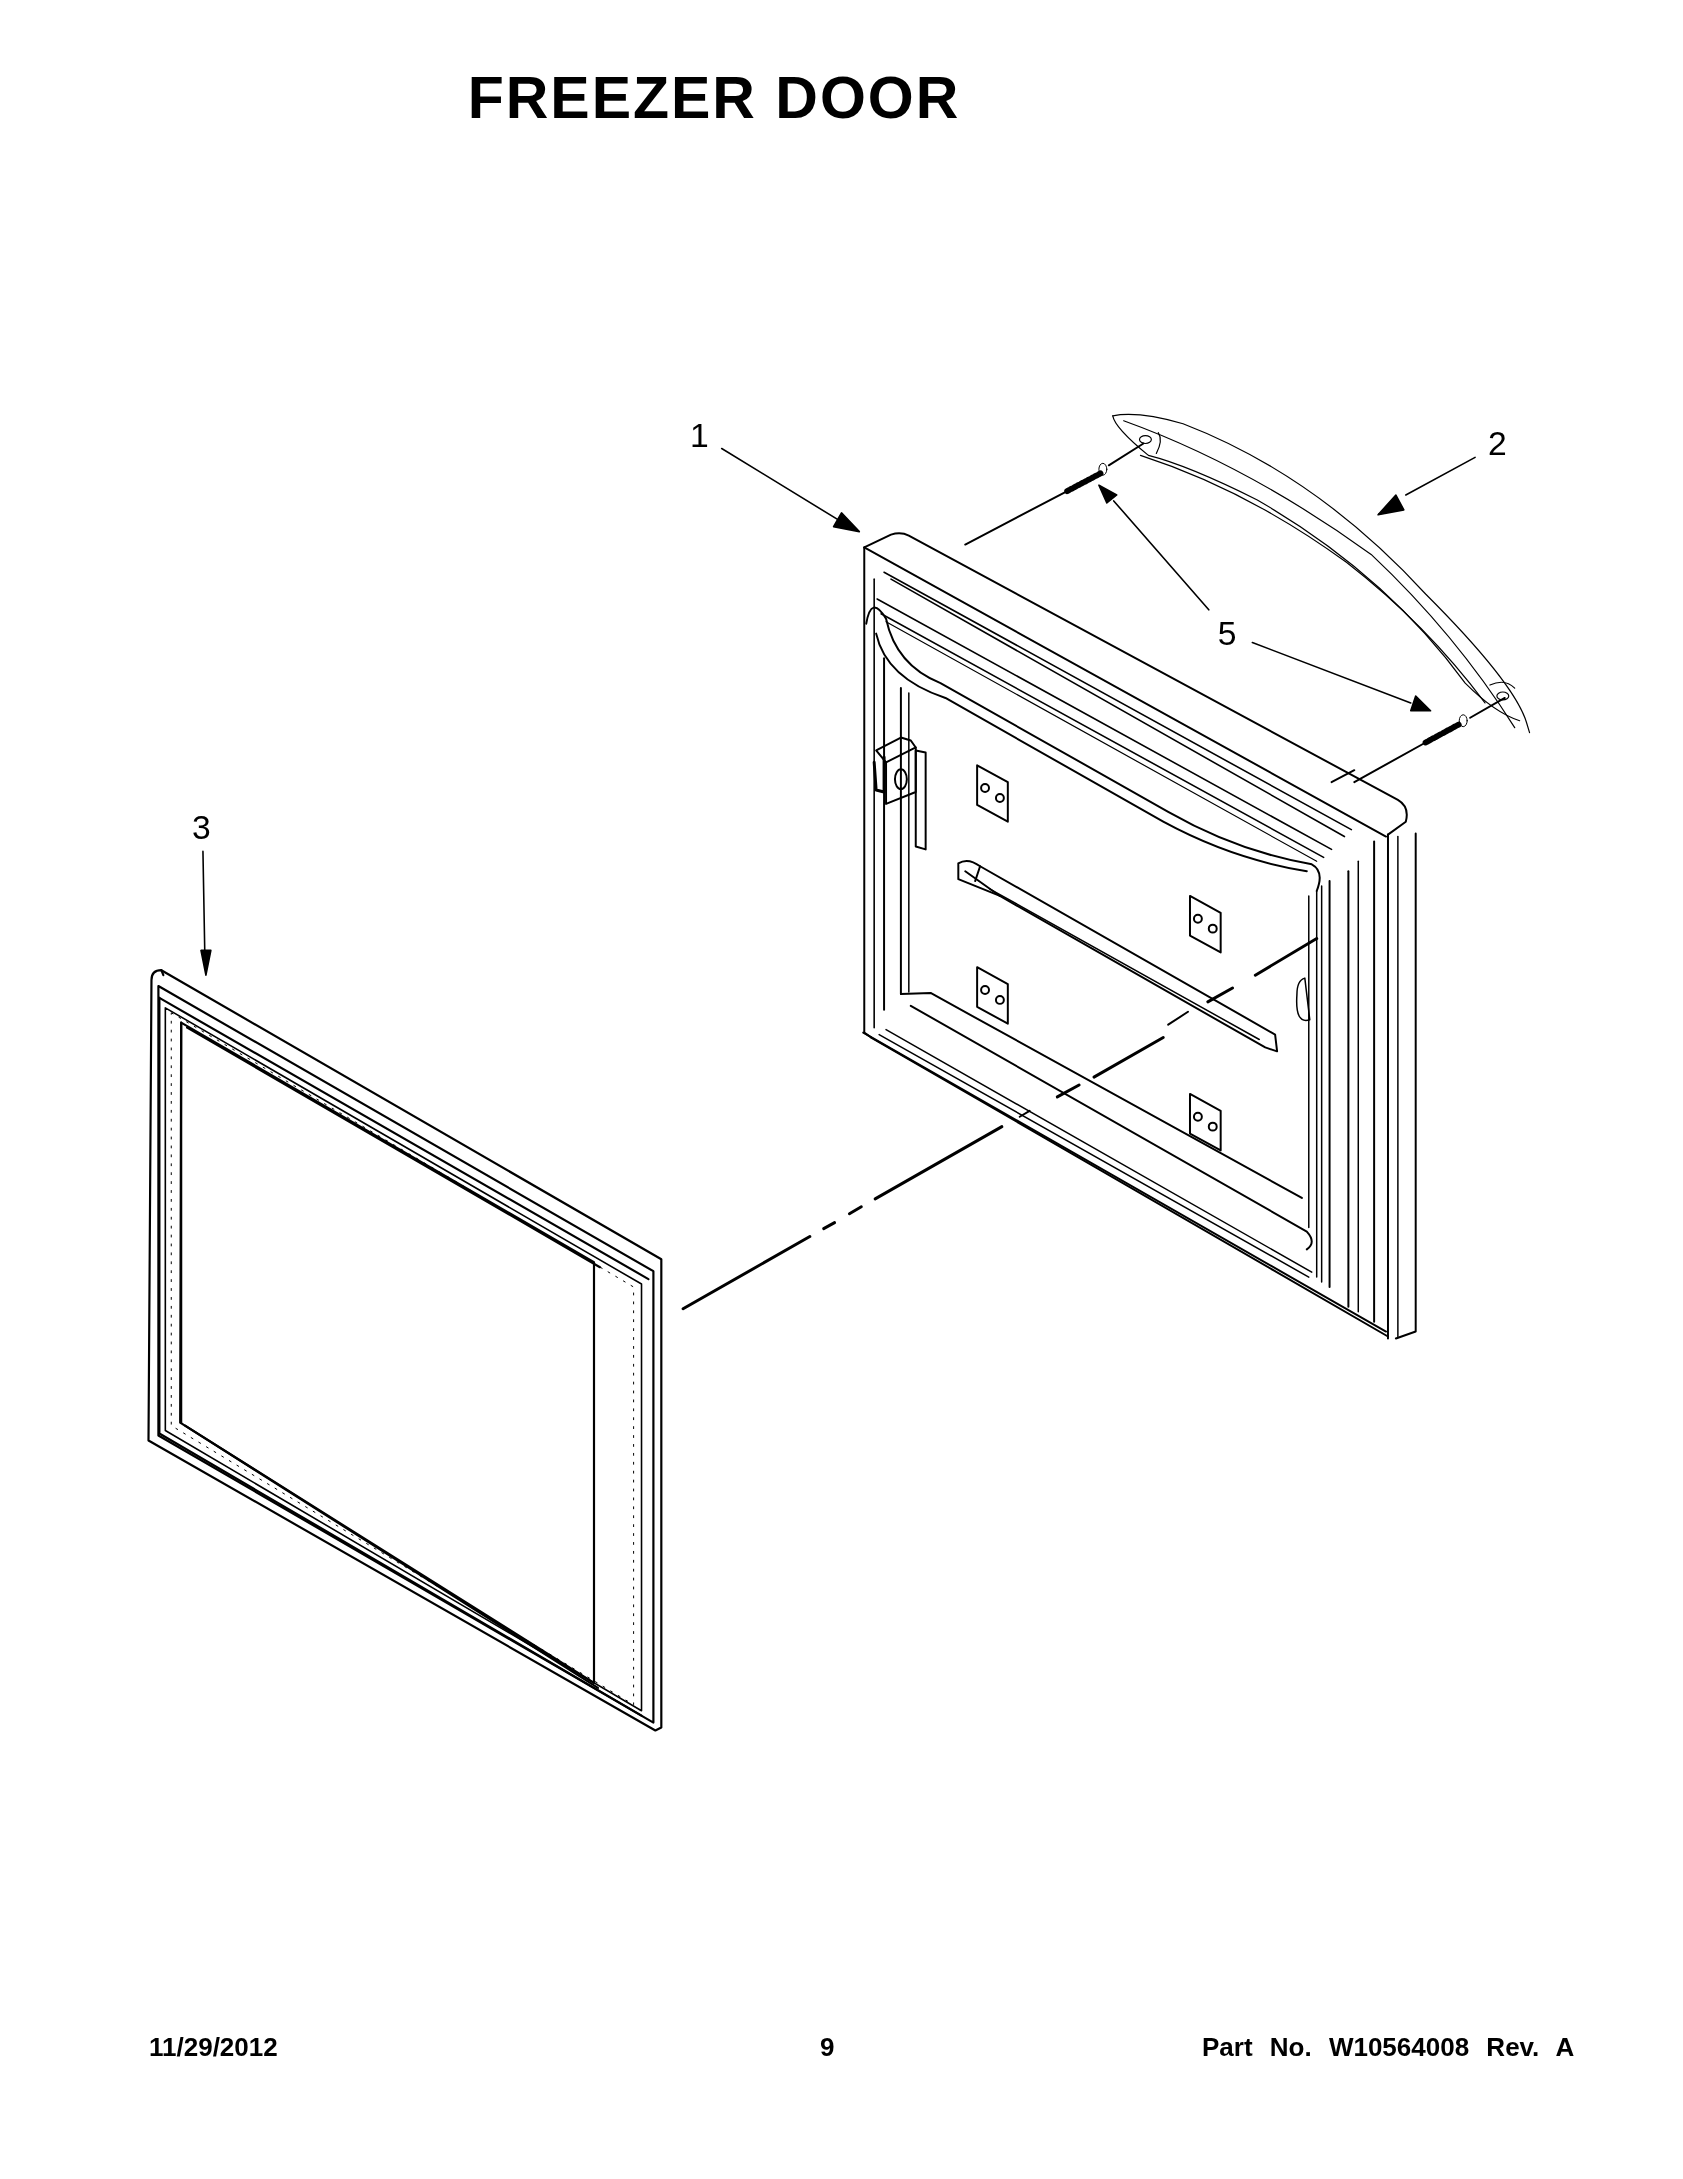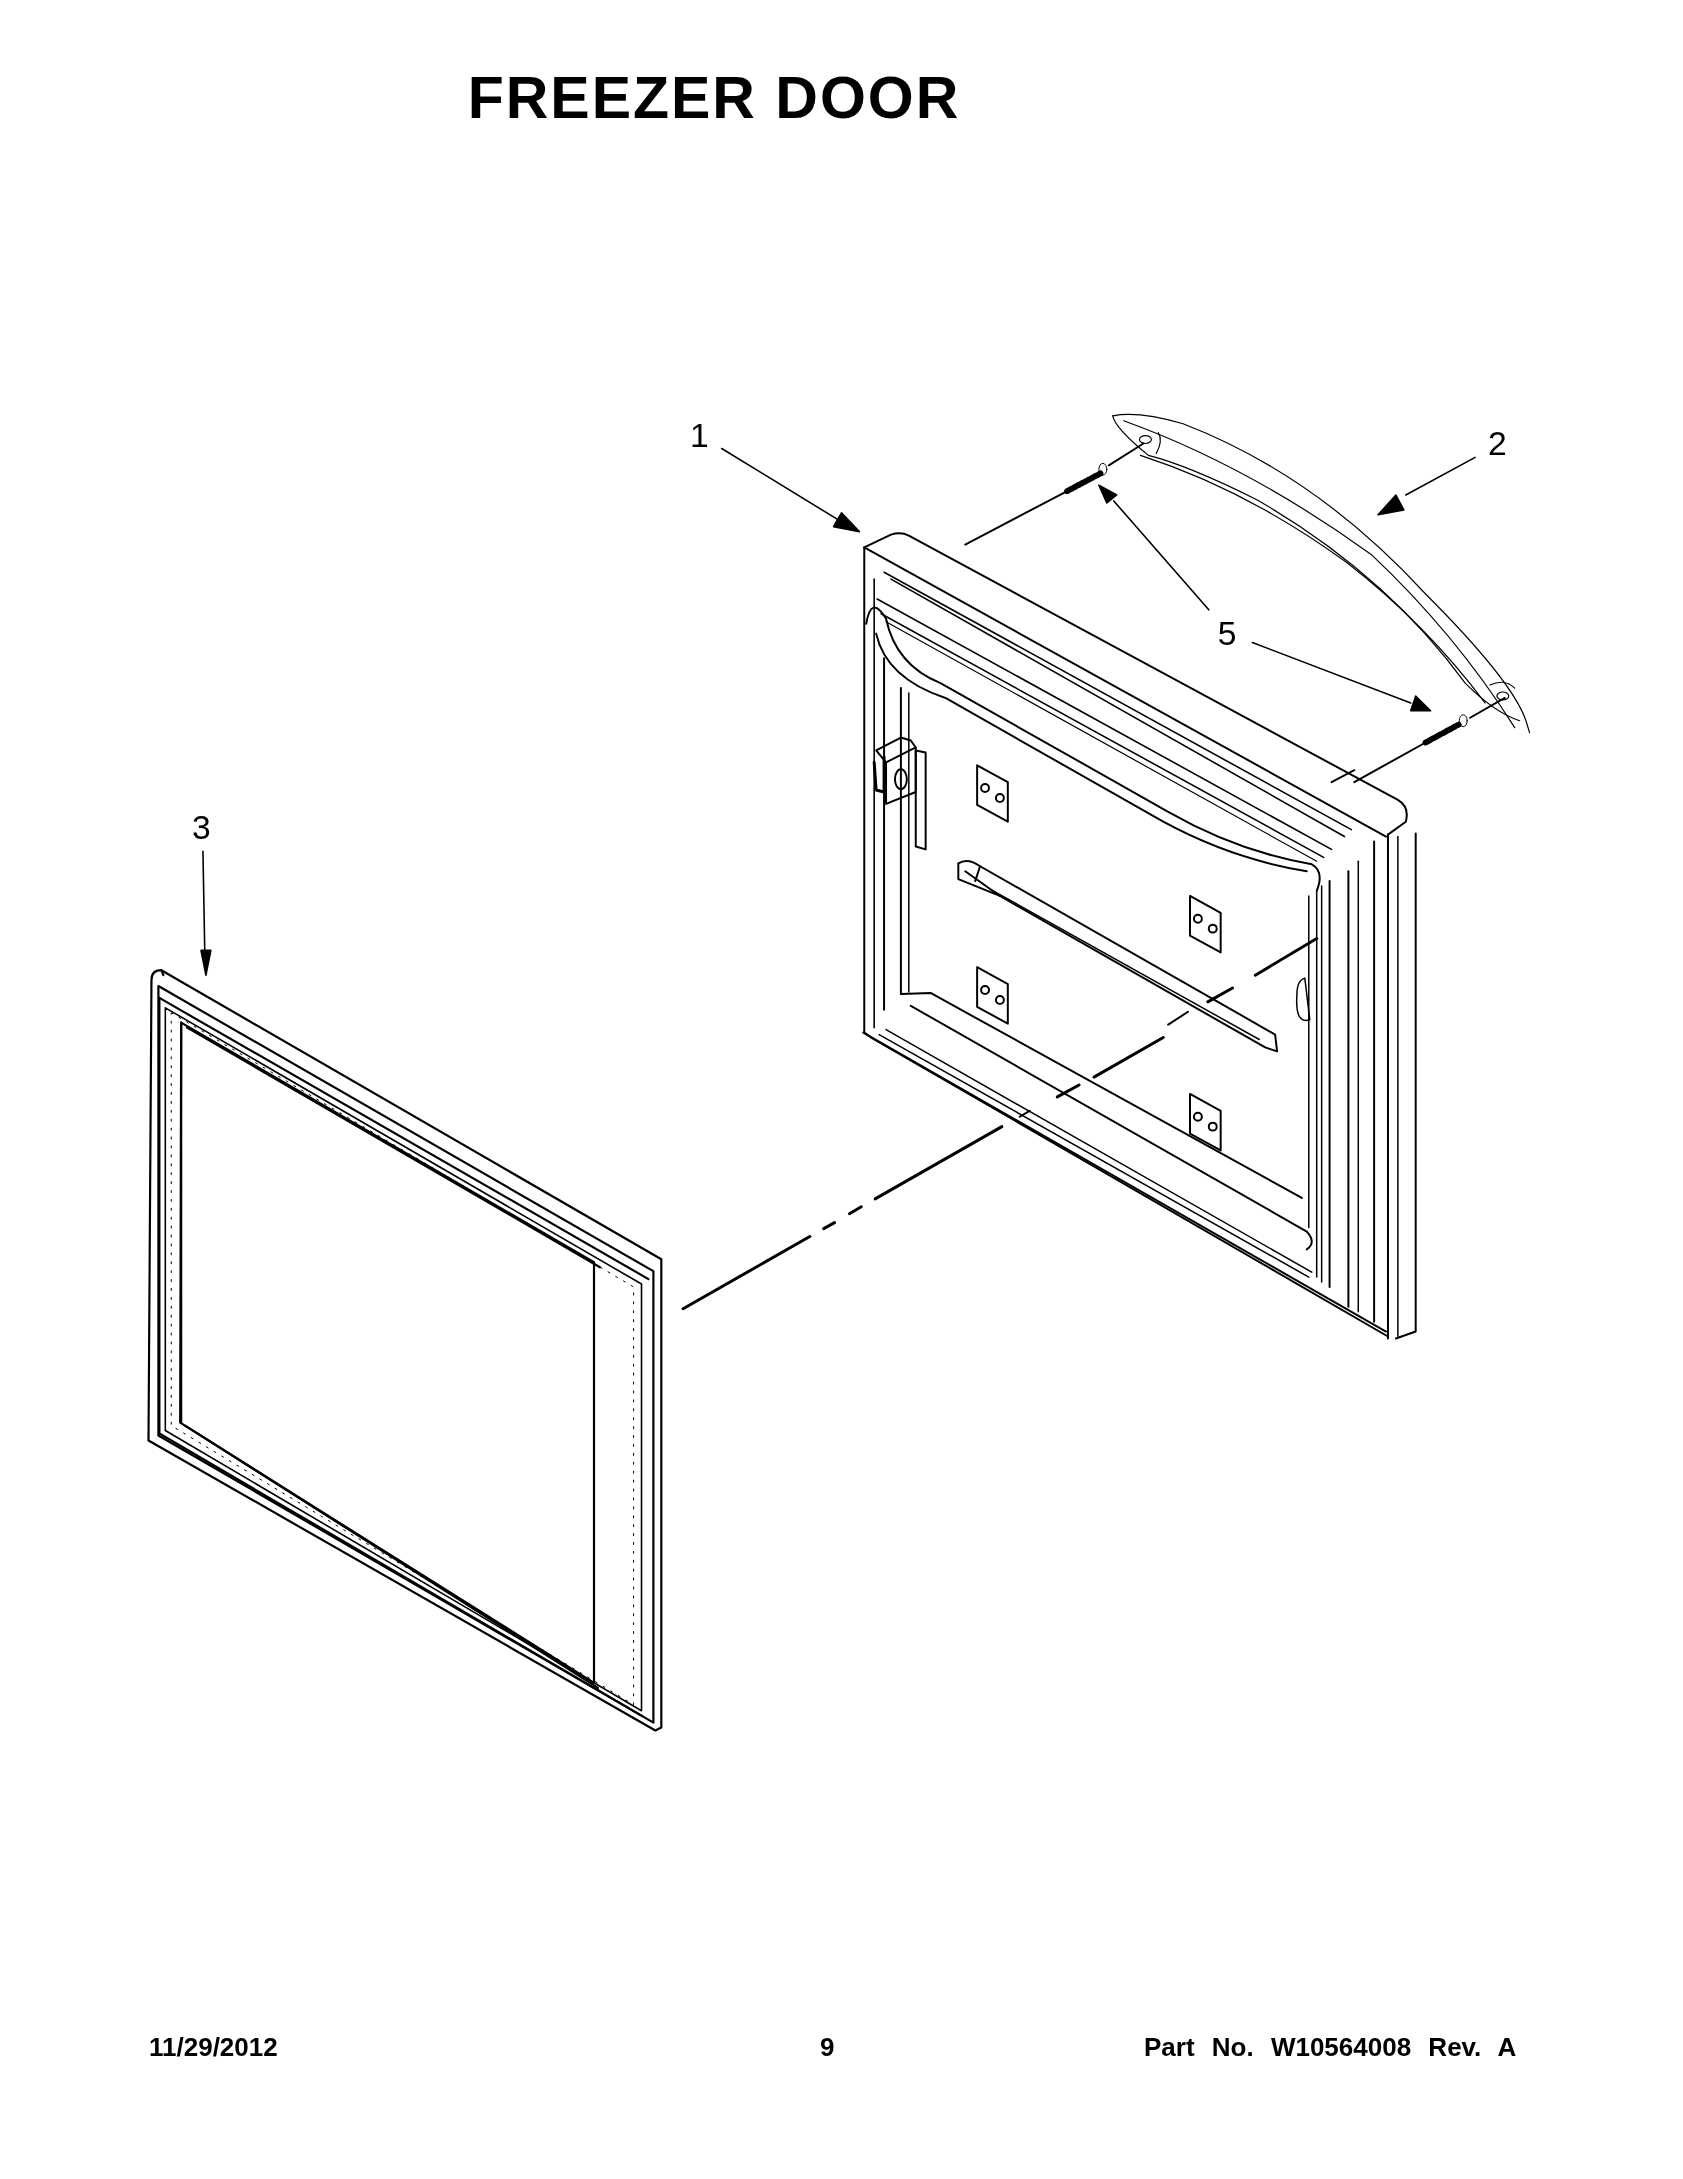--- a/index.html
+++ b/index.html
@@ -5,21 +5,21 @@
   html, body { margin:0; padding:0; background:#ffffff; }
   body { width:1683px; height:2179px; position:relative; overflow:hidden;
          font-family:"Liberation Sans", sans-serif; color:#000; }
   .title { position:absolute; left:0; width:1428px; top:69px; text-align:center;
            font-weight:bold; font-size:59px; letter-spacing:2px; line-height:1; }
   .diagram { position:absolute; left:0; top:0; width:1683px; height:2179px; }
   .callout { font-family:"Liberation Sans", sans-serif; font-size:34px; fill:#000; }
   .footer-text { position:absolute; top:2034px; font-size:26px; line-height:1;font-weight:bold; }
   .f-date { left:149px; }
   .f-page { left:820px; }
-  .f-part { left:1144px; word-spacing:10px; }
+  .f-part { left:1202px; word-spacing:10px; }
 </style>
 </head>
 <body>
 
 <div class="title">FREEZER DOOR</div>
 
 <svg class="diagram" width="1683" height="2179" viewBox="0 0 1700 2201" xmlns="http://www.w3.org/2000/svg" fill="none" stroke="#000" stroke-linejoin="round" stroke-linecap="round">
 
   <g stroke-width="2.2">
 

